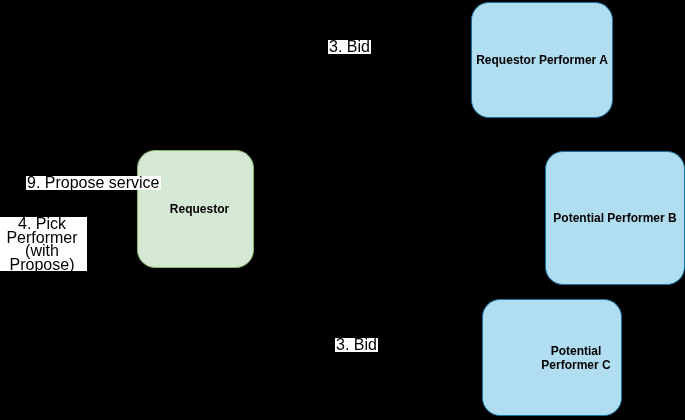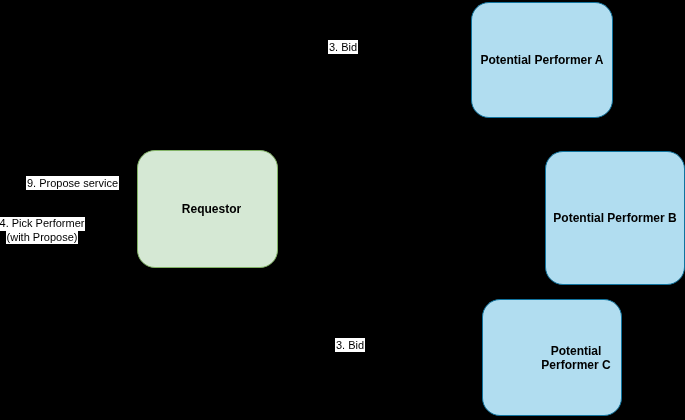--- a/index.html
+++ b/index.html
@@ -23,28 +23,28 @@
     justify-content:center;
     text-align:center;
   }
   .node-label{
     font-size:12px;
     font-weight:bold;
     color:#000000;
     line-height:14px;
     padding:0 4px;
   }
-  [data-name="node-requestor"]          {left:137px; top:150px; width:141px; height:118px;padding-left:8px;}
+  [data-name="node-requestor"]          {left:137px; top:150px; width:117px; height:118px;padding-left:8px;}
   [data-name="node-performer-a"]        {left:471px; top:2px;   width:142px; height:116px;}
   [data-name="node-performer-b"]        {left:545px; top:151px; width:140px; height:134px;}
   [data-name="node-performer-c"]        {left:482px; top:299px; width:140px; height:117px;padding-left:48px;}
 
   .msg{
     position:absolute;
-    font-size:11px;
+    font-size:16px;
     line-height:14px;
     color:#000000;
     white-space:nowrap;
   }
   .msg-bg{
     background:#ffffff;
     padding:0 1px;
     display:inline-block;
   }
   .msg-center{text-align:center; white-space:normal;}
@@ -59,21 +59,21 @@
 </head>
 <body>
 
 <div class="canvas" data-name="diagram-canvas" style="background-color: rgb(0, 0, 0);">
 
   <div class="node" data-name="node-requestor" style="background-color: rgb(213, 232, 212); border-color: rgb(130, 179, 102);">
     <span class="node-label" data-name="node-requestor-label">Requestor</span>
   </div>
 
   <div class="node" data-name="node-performer-a" style="background-color: rgb(177, 221, 240); border-color: rgb(16, 115, 158);">
-    <span class="node-label" data-name="node-performer-a-label">Potential Performer A</span>
+    <span class="node-label" data-name="node-performer-a-label">Requestor Performer A</span>
   </div>
 
   <div class="node" data-name="node-performer-b" style="background-color: rgb(177, 221, 240); border-color: rgb(16, 115, 158);">
     <span class="node-label" data-name="node-performer-b-label">Potential Performer B</span>
   </div>
 
   <div class="node" data-name="node-performer-c" style="background-color: rgb(177, 221, 240); border-color: rgb(16, 115, 158);">
     <span class="node-label" data-name="node-performer-c-label">Potential Performer C</span>
   </div>
 

